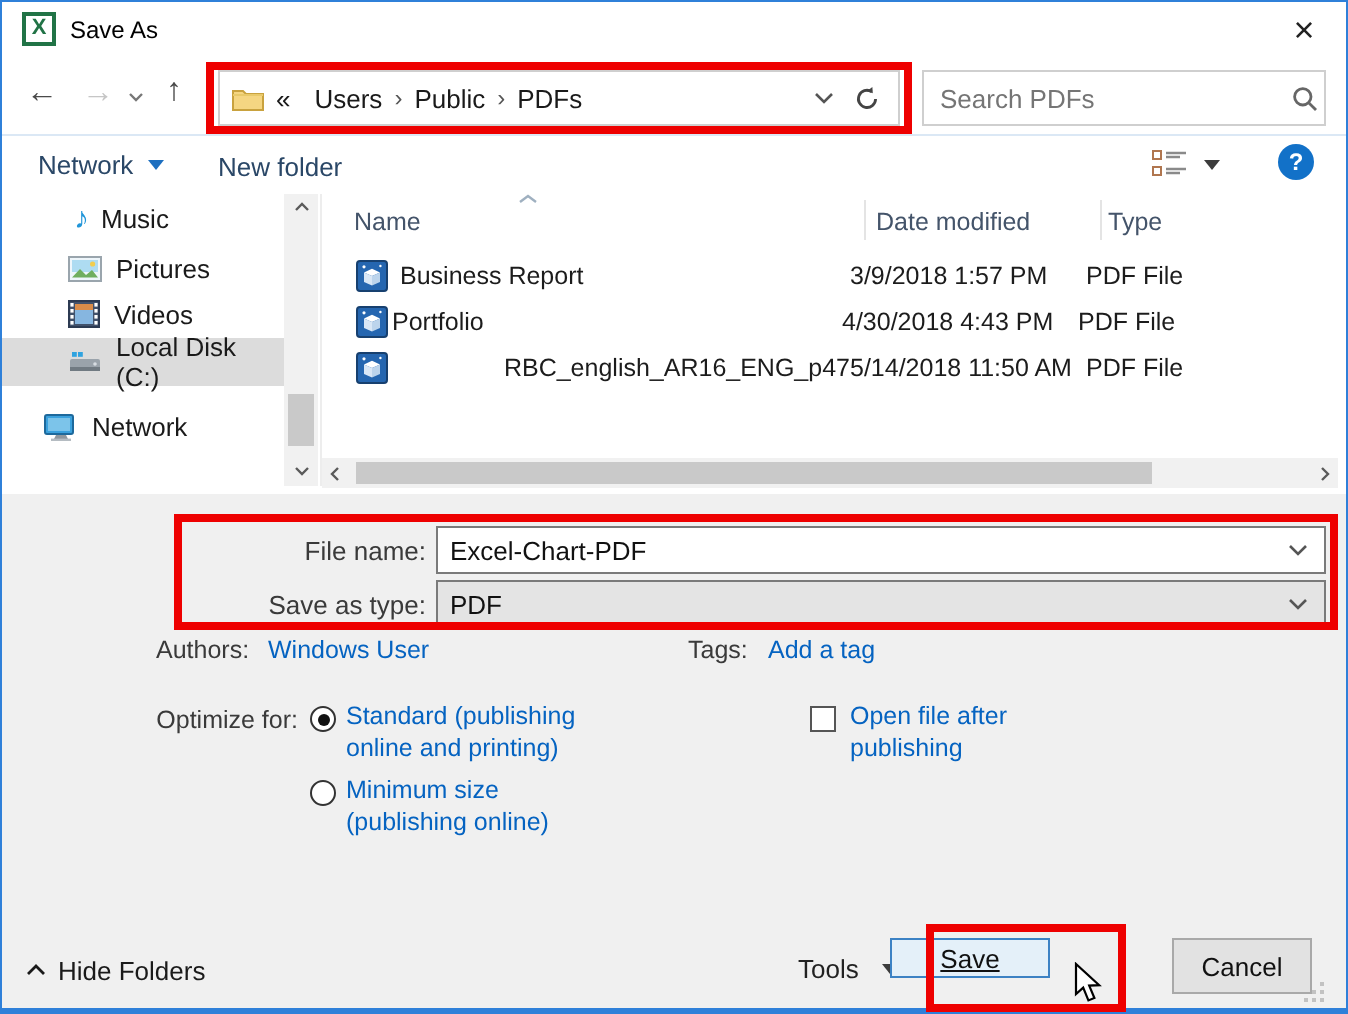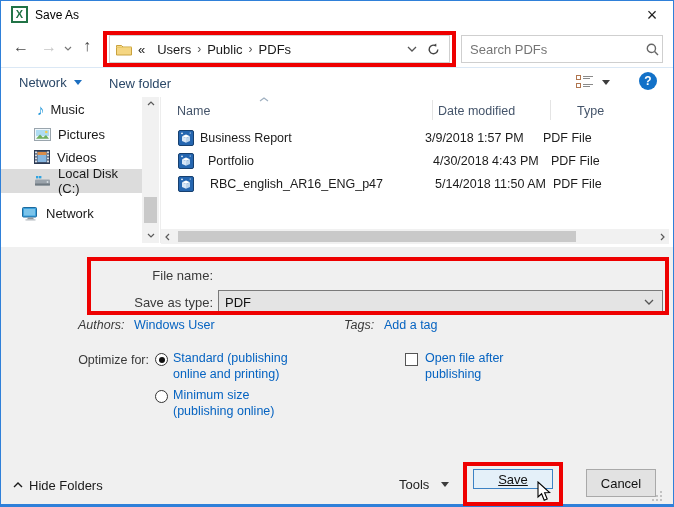--- a/index.html
+++ b/index.html
@@ -49,21 +49,21 @@
   .sb-thumb { background:#c9c9c9; }
   .graypanel { background:#f0f0f0; }
   .fieldlabel { font-size:13px; color:#3a3a3a; text-align:right; }
   .combo { border:1px solid #7a7a7a; display:flex; align-items:center; height:24px; }
   .combo input {
     flex:1; border:none; outline:none; background:transparent;
     font:13px "Liberation Sans","DejaVu Sans",sans-serif; color:#111; padding-left:6px;
   }
   .combo .val { flex:1; padding-left:6px; font-size:13px; color:#111; }
   .link { color:#0563c1; font-size:12.5px; white-space:nowrap; }
-  .metalabel { color:#3a3a3a; font-size:12.5px;font-style:italic; }
+  .metalabel { color:#3a3a3a; font-size:12.5px; }
   .radio { width:13px; height:13px; border:1px solid #333; border-radius:50%; background:#fff; display:flex; align-items:center; justify-content:center; }
   .radio .dot { width:6px; height:6px; border-radius:50%; background:#111; }
   .chkbox { width:13px; height:13px; border:1px solid #555; background:#fff; }
   .btn {
     display:flex; align-items:center; justify-content:center;
     background:#e2e2e2; border:1px solid #a9a9a9; font-size:13px; color:#111;
   }
   .btn.primary { background:#e4f0f9; border:1px solid #3c82c4; }
   .bottom-edge { position:absolute; left:0; right:0; bottom:0; height:2px; background:#2f80d9; }
   svg { display:block; }
@@ -220,21 +220,21 @@
 
   <span class="abs" style="left:258px;top:96px;">
     <svg width="10" height="5" viewBox="0 0 10 5">
         <path d="M1 4 L5 1 L9 4" stroke="#9fb0c0" fill="none" stroke-width="1.2"></path>
       </svg>
   </span>
   <span class="abs colhead" style="left:176px;top:103px;">Name</span>
   <div class="vline abs" style="left:431px;top:99px;height:20px;"></div>
   <span class="abs colhead" style="left:437px;top:103px;">Date modified</span>
   <div class="vline abs" style="left:549px;top:99px;height:20px;"></div>
-  <span class="abs colhead" style="left:576px;top:103px;">Type</span>
+  <span class="abs colhead" style="left:553px;top:103px;">Type</span>
 
   <div class="abs flexc" style="left:160px;top:126px;width:508px;height:21px;">
     <span style="margin-left:17px;">
       <svg width="16" height="16" viewBox="0 0 16 16">
         <rect x="0.5" y="0.5" width="15" height="15" rx="1.5" fill="#2566b0" stroke="#17406f"></rect>
         <path d="M4 6.2 L8 4.4 L12 6.2 L8 8 Z" fill="#ffffff"></path>
         <path d="M4 6.2 L8 8 L8 12.8 L4 11 Z" fill="#d9e7f6"></path>
         <path d="M12 6.2 L8 8 L8 12.8 L12 11 Z" fill="#bcd4ec"></path>
         <circle cx="4" cy="3.4" r="0.8" fill="#fff"></circle>
           <circle cx="12.2" cy="3" r="0.6" fill="#fff"></circle>
@@ -248,36 +248,36 @@
     <span style="margin-left:17px;">
       <svg width="16" height="16" viewBox="0 0 16 16">
         <rect x="0.5" y="0.5" width="15" height="15" rx="1.5" fill="#2566b0" stroke="#17406f"></rect>
         <path d="M4 6.2 L8 4.4 L12 6.2 L8 8 Z" fill="#ffffff"></path>
         <path d="M4 6.2 L8 8 L8 12.8 L4 11 Z" fill="#d9e7f6"></path>
         <path d="M12 6.2 L8 8 L8 12.8 L12 11 Z" fill="#bcd4ec"></path>
         <circle cx="4" cy="3.4" r="0.8" fill="#fff"></circle>
           <circle cx="12.2" cy="3" r="0.6" fill="#fff"></circle>
       </svg>
     </span>
-    <span class="cell" style="margin-left:14px;width:225px;">Portfolio</span>
+    <span class="cell" style="margin-left:2px;width:225px;">Portfolio</span>
     <span class="cell" style="width:118px;">4/30/2018 4:43 PM</span>
     <span class="cell">PDF File</span>
   </div>
   <div class="abs flexc" style="left:160px;top:172px;width:508px;height:21px;">
     <span style="margin-left:17px;">
       <svg width="16" height="16" viewBox="0 0 16 16">
         <rect x="0.5" y="0.5" width="15" height="15" rx="1.5" fill="#2566b0" stroke="#17406f"></rect>
         <path d="M4 6.2 L8 4.4 L12 6.2 L8 8 Z" fill="#ffffff"></path>
         <path d="M4 6.2 L8 8 L8 12.8 L4 11 Z" fill="#d9e7f6"></path>
         <path d="M12 6.2 L8 8 L8 12.8 L12 11 Z" fill="#bcd4ec"></path>
         <circle cx="4" cy="3.4" r="0.8" fill="#fff"></circle>
           <circle cx="12.2" cy="3" r="0.6" fill="#fff"></circle>
       </svg>
     </span>
-    <span class="cell" style="margin-left:16px;width:225px;">RBC_english_AR16_ENG_p47</span>
+    <span class="cell" style="margin-left:6px;width:225px;text-align:right;">RBC_english_AR16_ENG_p47</span>
     <span class="cell" style="width:118px;">5/14/2018 11:50 AM</span>
     <span class="cell">PDF File</span>
   </div>
 
   <div class="sb-track abs" style="left:160px;top:228px;width:508px;height:15px;">
     <span class="abs" style="left:4px;top:4px;">
       <svg width="5" height="8" viewBox="0 0 5 8">
           <path d="M4 1 L1 4 L4 7" stroke="#5a5a5a" fill="none" stroke-width="1.2"></path>
         </svg>
     </span>
@@ -285,20 +285,28 @@
     <span class="abs" style="right:4px;top:4px;">
       <svg width="5" height="8" viewBox="0 0 5 8">
           <path d="M1 1 L4 4 L1 7" stroke="#5a5a5a" fill="none" stroke-width="1.2"></path>
         </svg>
     </span>
   </div>
 
   <div class="graypanel abs" style="left:0;top:246px;width:672px;height:259px;"></div>
 
   <span class="fieldlabel abs" style="left:120px;top:267px;width:92px;">File name:</span>
+  <div class="combo abs" style="left:217px;top:262px;width:445px;background:#fff;">
+    <input type="text" value="Excel-Chart-PDF" style="">
+    <span style="margin-right:8px;">
+      <svg width="10" height="6" viewBox="0 0 10 6">
+          <path d="M1 1 L5 5 L9 1" stroke="#555" fill="none" stroke-width="1.3"></path>
+        </svg>
+    </span>
+  </div>
   <span class="fieldlabel abs" style="left:104px;top:294px;width:108px;">Save as type:</span>
   <div class="combo abs" style="left:217px;top:289px;width:445px;background:#e4e4e4;">
     <span class="val">PDF</span>
     <span style="margin-right:8px;">
       <svg width="10" height="6" viewBox="0 0 10 6">
           <path d="M1 1 L5 5 L9 1" stroke="#555" fill="none" stroke-width="1.3"></path>
         </svg>
     </span>
   </div>
   <div class="redbox" style="left:86px;top:256px;width:582px;height:58px;"></div>
@@ -327,21 +335,21 @@
         <path d="M1 5 L5 1 L9 5" stroke="#1a1a1a" fill="none" stroke-width="1.4"></path>
       </svg>
   </span>
   <span class="abs" style="left:28px;top:477px;font-size:13px;color:#1a1a1a;">Hide Folders</span>
 
   <div class="abs flexc" style="left:398px;top:474px;height:18px;gap:12px;">
     <span style="font-size:13px;color:#222;">Tools</span>
     <span class="tri-down dark"></span>
   </div>
 
-  <div class="btn primary abs" style="left:472px;top:468px;width:80px;height:20px;text-decoration:underline;">
+  <div class="btn primary abs" style="left:444px;top:468px;width:80px;height:20px;text-decoration:underline;">
     <span>Save</span>
   </div>
   <div class="redbox" style="left:462px;top:461px;width:100px;height:44px;"></div>
 
   <div class="btn abs" style="left:585px;top:468px;width:70px;height:28px;">
     <span>Cancel</span>
   </div>
 
   <span class="abs" style="left:536px;top:480px;z-index:30;">
     <svg width="15" height="21" viewBox="0 0 15 21">

